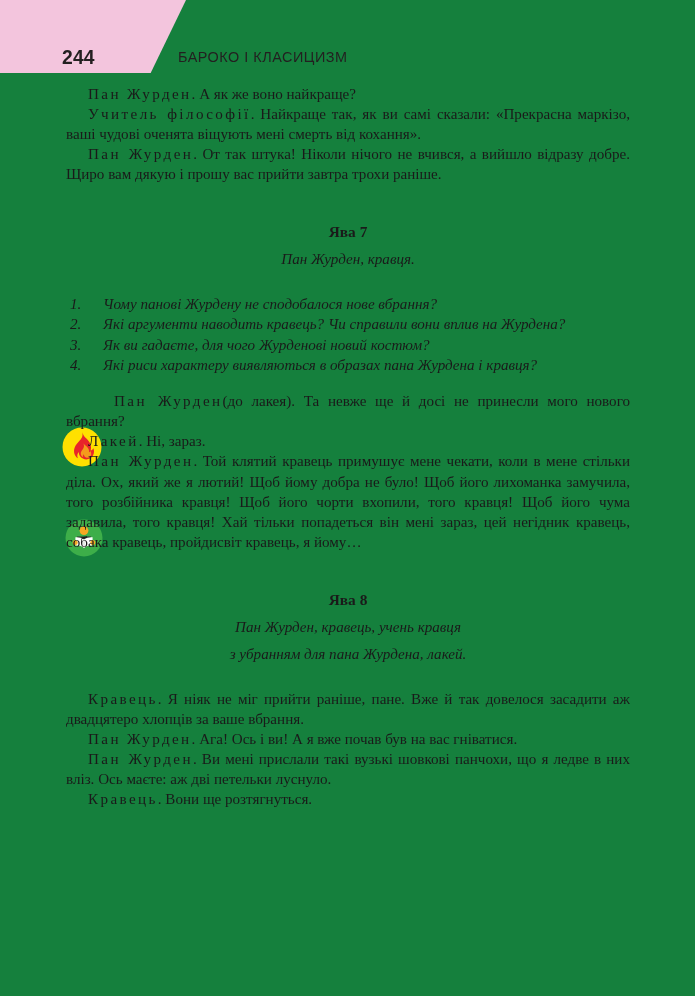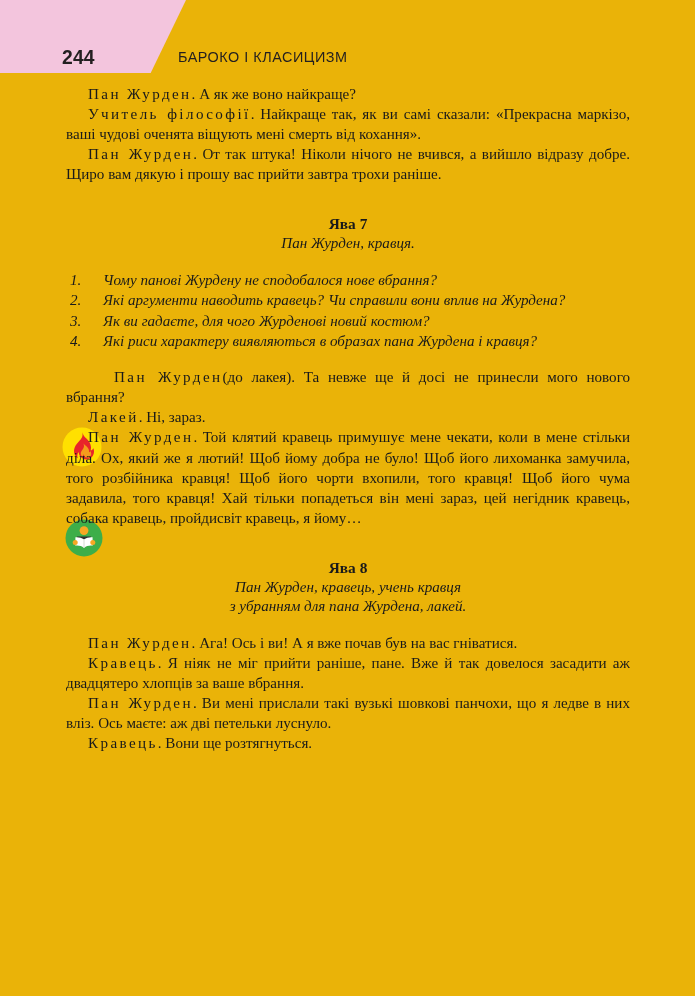--- a/index.html
+++ b/index.html
@@ -16,21 +16,21 @@
     font-family: "Liberation Serif", "DejaVu Serif", serif;
     color: #1a1a1a;
     -webkit-font-smoothing: antialiased;
   }
 
   
   .page {
     position: relative;
     width: 695px;
     height: 996px;
-    background: #eab308;
+    background: #15803d;
   }
 
   
   .header-band {
     position: absolute;
     left: 0;
     top: 0;
     width: 695px;
     height: 74px;
   }
@@ -93,21 +93,21 @@
   
   .speaker {
     letter-spacing: 2.4px;
   }
   .stage {
     letter-spacing: 0;
   }
 
   
   .scene {
-    margin: 0;
+    margin: 8px;
     text-align: center;
   }
   .scene-title {
     font-weight: 700;
     font-size: 15.4px;
     line-height: 20px;
   }
   .scene-cast {
     font-style: italic;
     font-size: 15.1px;
@@ -231,20 +231,20 @@
 
     <div>
       <div class="scene scene-title">Ява 8</div>
       <div class="scene scene-cast">Пан Журден, кравець, учень кравця</div>
       <div class="scene scene-cast">з убранням для пана Журдена, лакей.</div>
     </div>
 
     <div class="gap-md"></div>
 
     <div>
+      <p class="body indent"><span class="speaker">Кравець</span><span>. Я ніяк не міг прийти раніше, пане. Вже й так довелося засадити аж двадцятеро хлопців за ваше вбрання.</span></p>
       <p class="body indent"><span class="speaker">Пан  Журден</span><span>. Ага! Ось і ви! А я вже почав був на вас гніватися.</span></p>
-      <p class="body indent"><span class="speaker">Кравець</span><span>. Я ніяк не міг прийти раніше, пане. Вже й так довелося засадити аж двадцятеро хлопців за ваше вбрання.</span></p>
       <p class="body indent"><span class="speaker">Пан  Журден</span><span>. Ви мені прислали такі вузькі шовкові панчохи, що я ледве в них вліз. Ось маєте: аж дві петельки луснуло.</span></p>
       <p class="body indent"><span class="speaker">Кравець</span><span>. Вони ще розтягнуться.</span></p>
     </div>
 
   </div>
 </div>
 
 </body></html>

